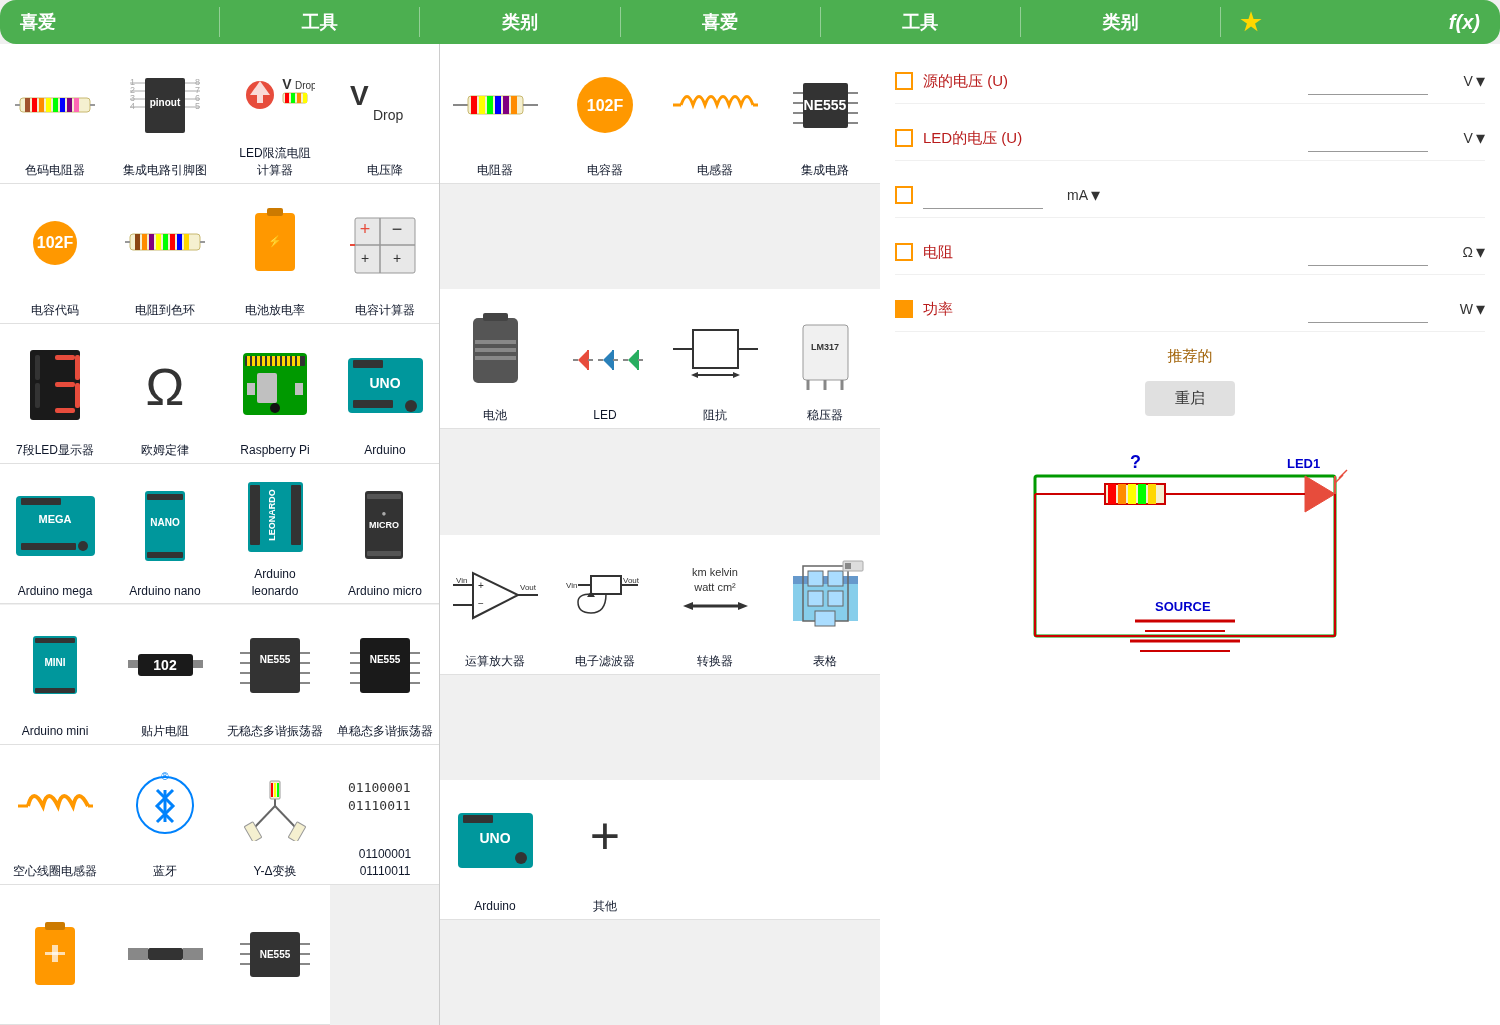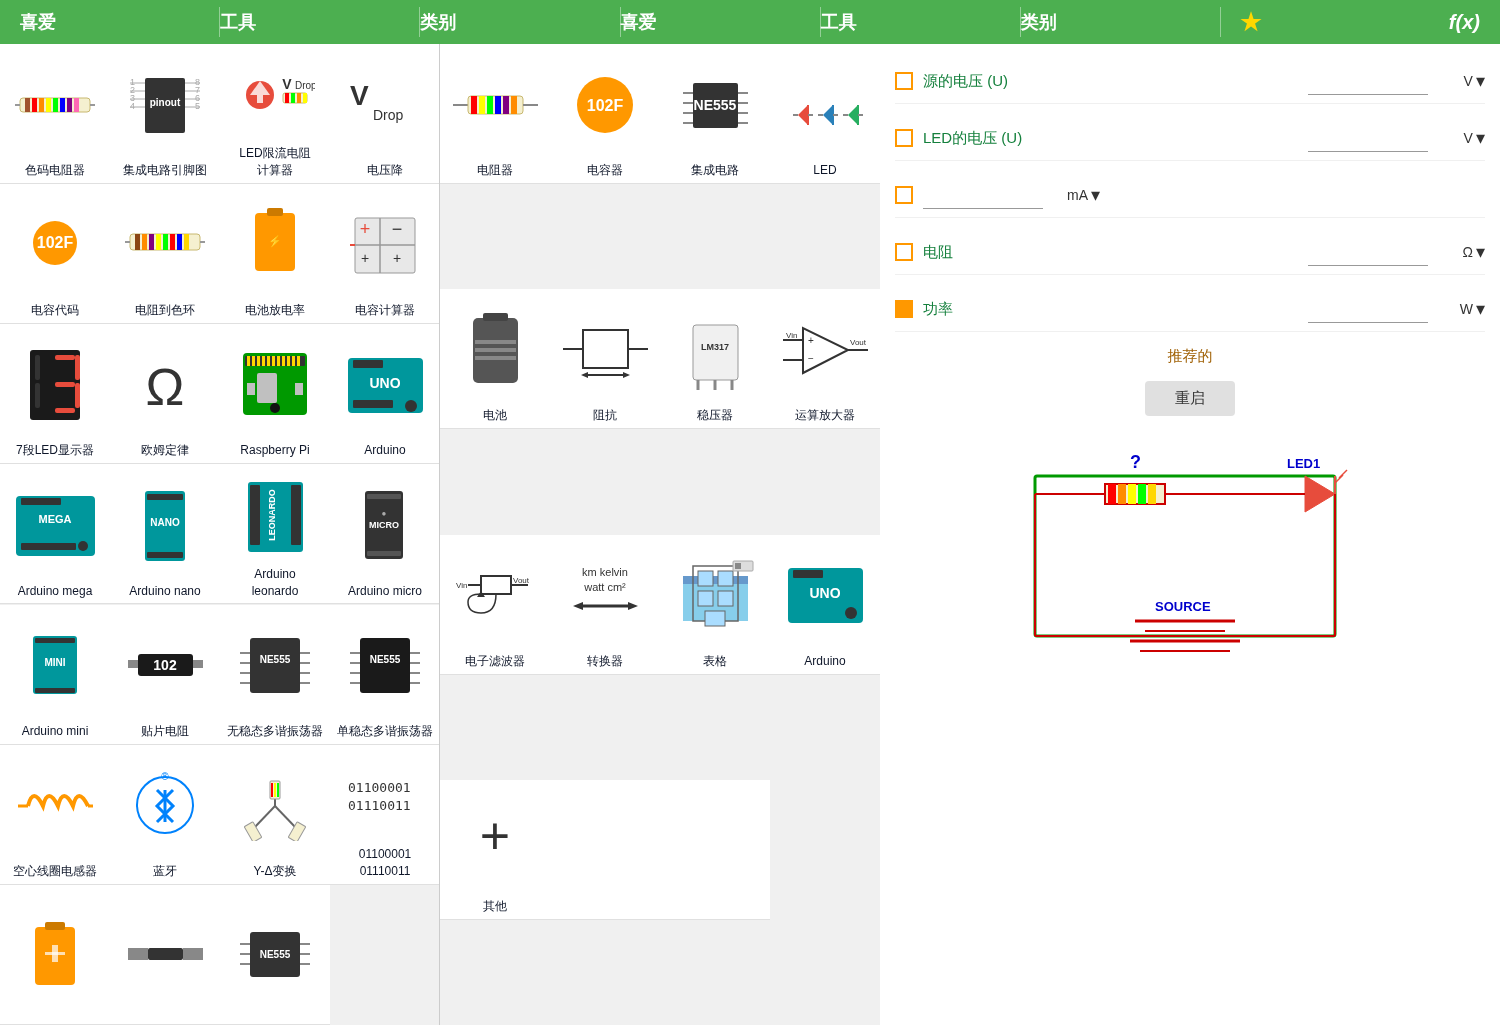--- a/index.html
+++ b/index.html
@@ -1,34 +1,34 @@
 <!DOCTYPE html>
 <html><head>
   <meta charset="utf-8">
   <style>
     * { box-sizing: border-box; margin: 0; padding: 0; }
     body { font-family: "Microsoft YaHei", "PingFang SC", sans-serif; background: #f0f0f0; width: 1500px; height: 1025px; overflow: hidden; }
 
     
-    .header { display: flex; background: #4caf50; height: 44px; align-items: center; padding: 0 10px; }
-    .header-section { display: flex; flex: 1; align-items: center; color: white; font-size: 18px; font-weight: bold; }
+    .header { display: flex; background: #4caf50; height: 44px; align-items: center; padding: 0 10px; border-radius: 16px; }
+    .header-section { display: flex; flex: 1; justify-content: center; align-items: center; color: white; font-size: 18px; font-weight: bold; }
     .header-section.left { justify-content: flex-start; padding-left: 10px; }
     .header-section.right-fx { justify-content: flex-end; padding-right: 10px; font-style: italic; font-size: 20px; }
     .header-divider { width: 1px; height: 30px; background: rgba(255,255,255,0.4); }
     .star-icon { color: #ffd700; font-size: 24px; }
 
     
     .main { display: flex; height: calc(1025px - 44px); }
 
     
     .props-panel { flex: 1; background: white; padding: 15px; }
     .props-row { display: flex; align-items: center; margin-bottom: 12px; padding: 8px 0; border-bottom: 1px solid #f0f0f0; }
     .props-checkbox { width: 18px; height: 18px; border: 2px solid #ff9800; background: white; margin-right: 10px; cursor: pointer; flex-shrink: 0; }
     .props-checkbox.checked { background: #ff9800; }
-    .props-label { flex: 1; font-size: 15px; color: #15803d; }
+    .props-label { flex: 1; font-size: 15px; color: #b91c1c; }
     .props-input { width: 120px; height: 28px; border: none; border-bottom: 1px solid #999; outline: none; text-align: right; font-size: 14px; }
     .props-unit { width: 40px; text-align: right; font-size: 14px; color: #333; margin-left: 5px; }
     .props-dropdown { font-size: 18px; color: #333; cursor: pointer; margin-left: 3px; }
 
     .recommended-label { font-size: 15px; color: #a16207; text-align: center; margin: 15px 0; }
     .reset-btn { display: block; margin: 8px auto; padding: 8px 30px; background: #e0e0e0; border: none; border-radius: 4px; font-size: 15px; cursor: pointer; color: #333; }
 
     
     .circuit-area { margin-top: 20px; position: relative; display: flex; justify-content: center; }
 
@@ -509,37 +509,60 @@
     <div class="cell">
       <div class="ico">
         <svg width="75" height="75" viewBox="0 0 75 75">
           <circle cx="37" cy="37" r="28" fill="#ff9800"></circle>
           <text x="37" y="43" text-anchor="middle" fill="white" font-size="16" font-weight="bold">102F</text>
         </svg>
       </div>
       <div class="lbl">电容器</div>
     </div>
 
+    <div class="cell">
+      <div class="ico">
+        <svg width="85" height="55" viewBox="0 0 85 55">
+          <line x1="0" y1="27" x2="8" y2="27" stroke="#ff9800" stroke-width="3"></line>
+          <path d="M8,27 Q14,10 20,27 Q26,10 32,27 Q38,10 44,27 Q50,10 56,27 Q62,10 68,27 Q74,10 80,27" fill="none" stroke="#ff9800" stroke-width="3"></path>
+          <line x1="80" y1="27" x2="88" y2="27" stroke="#ff9800" stroke-width="3"></line>
+        </svg>
+      </div>
+      <div class="lbl">电感器</div>
+    </div>
 
     <div class="cell">
       <div class="ico">
         <svg width="75" height="75" viewBox="0 0 75 75">
           <rect x="15" y="15" width="45" height="45" fill="#333" rx="2"></rect>
           <text x="37" y="42" text-anchor="middle" fill="white" font-size="14" font-weight="bold">NE555</text>
           <line x1="15" y1="25" x2="5" y2="25" stroke="#888" stroke-width="2"></line>
           <line x1="15" y1="35" x2="5" y2="35" stroke="#888" stroke-width="2"></line>
           <line x1="15" y1="45" x2="5" y2="45" stroke="#888" stroke-width="2"></line>
           <line x1="15" y1="55" x2="5" y2="55" stroke="#888" stroke-width="2"></line>
           <line x1="60" y1="25" x2="70" y2="25" stroke="#888" stroke-width="2"></line>
           <line x1="60" y1="35" x2="70" y2="35" stroke="#888" stroke-width="2"></line>
           <line x1="60" y1="45" x2="70" y2="45" stroke="#888" stroke-width="2"></line>
           <line x1="60" y1="55" x2="70" y2="55" stroke="#888" stroke-width="2"></line>
         </svg>
       </div>
       <div class="lbl">集成电路</div>
+    </div>
+
+    <div class="cell">
+      <div class="ico">
+        <svg width="65" height="80" viewBox="0 0 65 80">
+          <rect x="10" y="8" width="45" height="65" rx="5" fill="#555"></rect>
+          <rect x="20" y="3" width="25" height="8" rx="2" fill="#444"></rect>
+          <rect x="12" y="30" width="41" height="4" fill="#888"></rect>
+          <rect x="12" y="38" width="41" height="4" fill="#888"></rect>
+          <rect x="12" y="46" width="41" height="4" fill="#888"></rect>
+        </svg>
+      </div>
+      <div class="lbl">电池</div>
     </div>
 
     <div class="cell">
       <div class="ico">
         <svg width="85" height="80" viewBox="0 0 85 80">
 
           <polygon points="15,50 25,40 25,60" fill="#e74c3c"></polygon>
           <line x1="25" y1="40" x2="25" y2="60" stroke="#e74c3c" stroke-width="2"></line>
           <line x1="10" y1="50" x2="15" y2="50" stroke="#888" stroke-width="2"></line>
           <line x1="25" y1="50" x2="30" y2="50" stroke="#888" stroke-width="2"></line>
@@ -547,33 +570,20 @@
           <line x1="50" y1="40" x2="50" y2="60" stroke="#2980b9" stroke-width="2"></line>
           <line x1="35" y1="50" x2="40" y2="50" stroke="#888" stroke-width="2"></line>
           <line x1="50" y1="50" x2="55" y2="50" stroke="#888" stroke-width="2"></line>
           <polygon points="65,50 75,40 75,60" fill="#27ae60"></polygon>
           <line x1="75" y1="40" x2="75" y2="60" stroke="#27ae60" stroke-width="2"></line>
           <line x1="60" y1="50" x2="65" y2="50" stroke="#888" stroke-width="2"></line>
           <line x1="75" y1="50" x2="80" y2="50" stroke="#888" stroke-width="2"></line>
         </svg>
       </div>
       <div class="lbl">LED</div>
-    </div>
-
-    <div class="cell">
-      <div class="ico">
-        <svg width="65" height="80" viewBox="0 0 65 80">
-          <rect x="10" y="8" width="45" height="65" rx="5" fill="#555"></rect>
-          <rect x="20" y="3" width="25" height="8" rx="2" fill="#444"></rect>
-          <rect x="12" y="30" width="41" height="4" fill="#888"></rect>
-          <rect x="12" y="38" width="41" height="4" fill="#888"></rect>
-          <rect x="12" y="46" width="41" height="4" fill="#888"></rect>
-        </svg>
-      </div>
-      <div class="lbl">电池</div>
     </div>
 
     <div class="cell">
       <div class="ico">
         <svg width="85" height="80" viewBox="0 0 85 80">
 
           <rect x="20" y="20" width="45" height="38" fill="none" stroke="#333" stroke-width="2"></rect>
           <line x1="0" y1="39" x2="20" y2="39" stroke="#333" stroke-width="2"></line>
           <line x1="65" y1="39" x2="85" y2="39" stroke="#333" stroke-width="2"></line>
 

